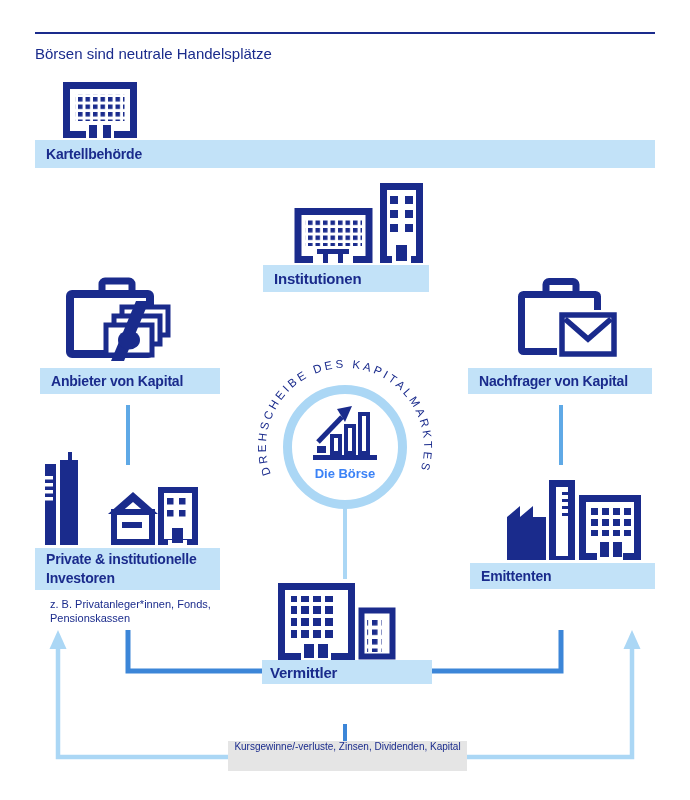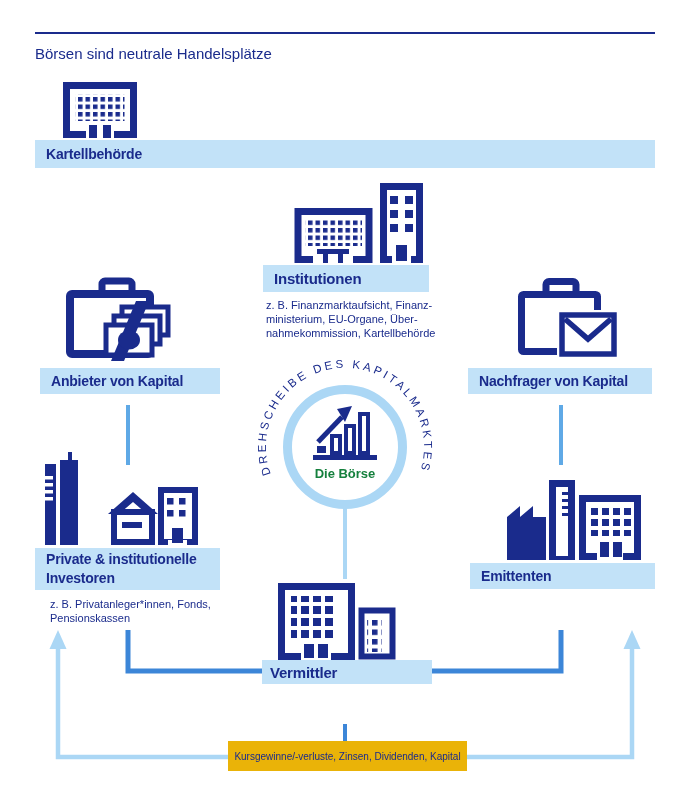--- a/index.html
+++ b/index.html
@@ -12,27 +12,27 @@
   #title{left:35px;top:45px;font-size:15px;color:#1a2b8c;text-align:center;}
   .bar{
     position:absolute;background:#c2e2f8;color:#1a2b8c;font-weight:bold;
     font-size:14px;letter-spacing:-0.2px;display:flex;align-items:center;
     padding:0 11px;box-sizing:border-box;white-space:pre-line;line-height:19px;
   }
   .examples{
     position:absolute;color:#1a2b8c;font-size:11px;line-height:14px;white-space:pre-line;
   }
   #flow-bar{
-    position:absolute;left:228px;top:741px;width:239px;height:30px;background:#eab308;
-    color:#1a2b8c;font-size:10px;display:flex;align-items:center;justify-content:center;
+    position:absolute;left:228px;top:741px;width:239px;height:30px;background:#e5e5e5;
+    color:#1a2b8c;font-size:10px;display:flex;justify-content:center;
     text-align:center;
   }
   #boerse-label{
     position:absolute;left:285px;top:466px;width:120px;text-align:center;
-    color:#15803d;font-size:13px;font-weight:bold;
+    color:#3b82f6;font-size:13px;font-weight:bold;
   }
   svg{display:block;}
   .ic{position:absolute;}
 </style>
 </head>
 <body>
 
 <div id="stage">
 
   <svg class="abs" style="left:0;top:0;" width="690" height="800" viewBox="0 0 690 800">
@@ -100,23 +100,20 @@
     <rect x="97" y="27" width="8" height="8" fill="#1a2b8c"></rect>
     <rect x="112" y="27" width="8" height="8" fill="#1a2b8c"></rect>
     <rect x="97" y="41" width="8" height="8" fill="#1a2b8c"></rect>
     <rect x="112" y="41" width="8" height="8" fill="#1a2b8c"></rect>
     <rect x="99" y="73" width="19" height="7" fill="#fff"></rect>
     <rect x="103" y="62" width="11" height="16" fill="#1a2b8c"></rect>
   </svg>
   <div class="bar" style="left:263px;top:265px;width:166px;height:27px;font-size:15px;">
     <span>Institutionen</span>
   </div>
-  <div class="examples" style="left:266px;top:298px;width:180px;">z. B. Finanzmarktaufsicht, Finanz-
-ministerium, EU-Organe, Über-
-nahmekommission, Kartellbehörde</div>
 
   <svg class="ic" style="left:66px;top:277px;" width="106" height="86" viewBox="0 0 106 86">
     <rect x="36" y="4" width="30" height="18" rx="3" fill="none" stroke="#1a2b8c" stroke-width="7"></rect>
     <rect x="4" y="17" width="80" height="60" rx="2" fill="#fff" stroke="#1a2b8c" stroke-width="8"></rect>
     <rect x="56" y="30" width="46" height="28" fill="#fff" stroke="#1a2b8c" stroke-width="5"></rect>
     <rect x="48" y="39" width="46" height="28" fill="#fff" stroke="#1a2b8c" stroke-width="5"></rect>
     <rect x="40" y="48" width="46" height="30" fill="#fff" stroke="#1a2b8c" stroke-width="5"></rect>
     <polygon points="70,24 83,24 58,84 45,84" fill="#1a2b8c"></polygon>
     <ellipse cx="63" cy="63" rx="11" ry="9.5" fill="#1a2b8c"></ellipse>
   </svg>

